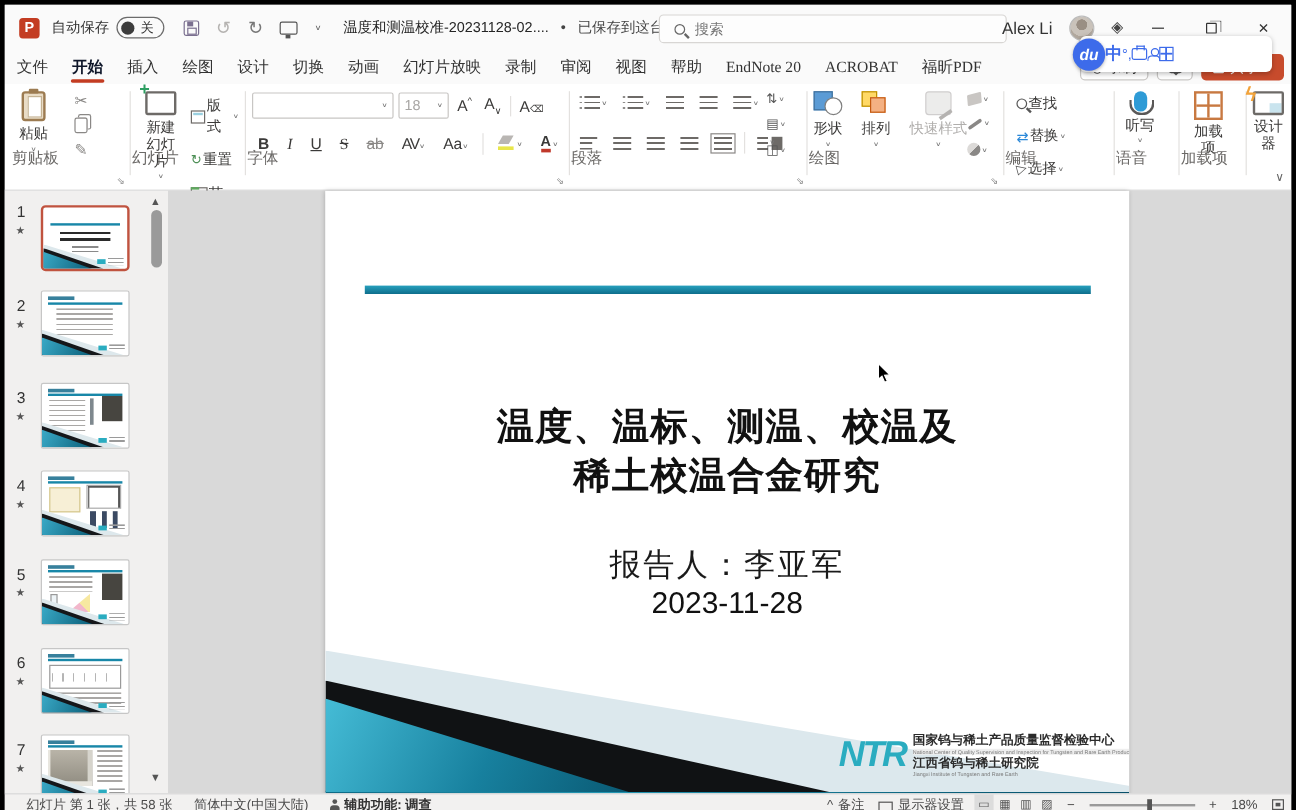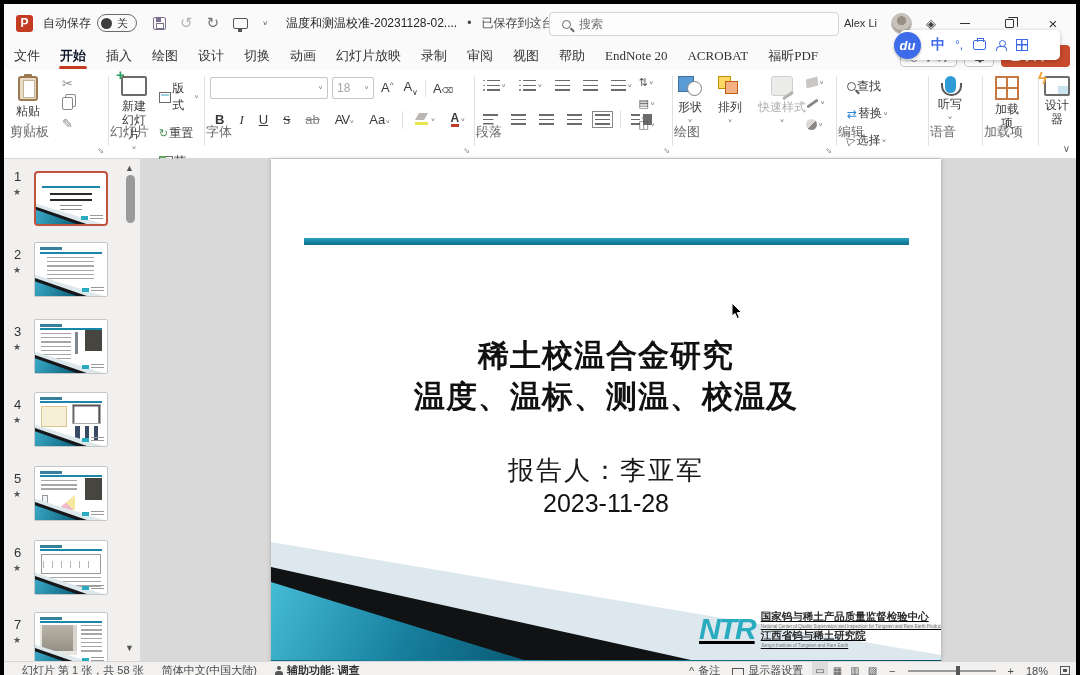--- a/index.html
+++ b/index.html
@@ -21,21 +21,21 @@
   .monitor-ic{width:15px;height:11px;border:1.5px solid #555;border-radius:2px;position:relative;}
   .monitor-ic:after{content:"";position:absolute;left:4px;bottom:-4px;width:4px;height:3px;background:#555;}
   .mini-caret{font-size:8px;color:#666;transform:scaleY(.75);display:inline-block;}
   .doc-title{font-size:12px;color:#252525;margin-left:18px;white-space:nowrap;}
   .saved-status{font-size:12px;color:#444;margin-left:10px;white-space:nowrap;}
   .searchbox{position:absolute;left:545px;top:8px;width:290px;height:24px;background:#fdfdfd;border:1px solid #d8d6d4;border-radius:4px;display:flex;align-items:center;}
   .mag{width:9px;height:9px;border:1.5px solid #666;border-radius:50%;position:relative;margin-left:12px;}
   .mag:after{content:"";position:absolute;width:5px;height:1.5px;background:#666;transform:rotate(45deg);left:7px;top:8px;}
   .searchbox input{border:none;outline:none;background:transparent;font-size:12px;color:#555;margin-left:8px;width:220px;}
   .tb-right{position:absolute;right:8px;top:0;height:38px;display:flex;align-items:center;gap:14px;}
-  .user-name{font-size:11px;color:#333;text-align:center;}
+  .user-name{font-size:14px;color:#333;text-align:center;}
   .avatar{width:21px;height:21px;border-radius:50%;background:radial-gradient(circle at 50% 35%,#9a8f84 0 28%,#c9c2ba 30% 60%,#b0a79d 62%);border:1px solid #bbb;}
   .gem{font-size:13px;color:#444;}
   .winbtn{width:30px;height:30px;display:flex;align-items:center;justify-content:center;color:#333;}
   .min-line{width:10px;height:1px;background:#333;}
   .restore-sq{width:9px;height:9px;border:1px solid #333;border-radius:1px;position:relative;}
   .restore-sq:before{content:"";position:absolute;left:2px;top:-3px;width:9px;height:9px;border:1px solid #333;border-left:none;border-bottom:none;border-radius:1px;}
   .close-x{font-size:15px;}
 
   
   .tabsrow{position:absolute;left:0;top:38px;right:0;height:28px;background:#fafafa;display:flex;align-items:center;}
@@ -45,21 +45,21 @@
   .tab-actions{position:absolute;right:6px;top:3px;display:flex;align-items:center;gap:7px;}
   .rec-btn{height:22px;border:1px solid #c9c7c5;border-radius:4px;background:#fff;display:flex;align-items:center;gap:4px;font-size:12px;color:#333;padding:0 9px;}
   .rec-dot{font-size:11px;color:#444;}
   .cmt-btn{width:30px;height:22px;border:1px solid #c9c7c5;border-radius:4px;background:#fff;display:flex;align-items:center;justify-content:center;}
   .bubble{width:11px;height:9px;border:1.2px solid #555;border-radius:2px;position:relative;}
   .bubble:after{content:"";position:absolute;left:2px;bottom:-3px;border-left:3px solid transparent;border-right:3px solid transparent;border-top:3px solid #555;}
   .share-btn{height:22px;background:#C74B2C;border-radius:4px;color:#fff;font-size:12px;display:flex;align-items:center;gap:5px;padding:0 10px;}
   .share-sq{width:9px;height:9px;border:1.2px solid #fff;border-radius:1px;}
 
   
-  .ime-bar{position:absolute;top:26px;right:16px;width:160px;height:30px;background:#fff;border-radius:5px;box-shadow:0 1px 4px rgba(0,0,0,.25);display:flex;align-items:center;z-index:50;padding:0 8px;gap:10px;}
+  .ime-bar{position:absolute;top:26px;right:16px;width:160px;height:30px;background:#fff;border-radius:5px;box-shadow:0 1px 4px rgba(0,0,0,.25);display:flex;align-items:center;z-index:50;padding:0 8px;}
   .du-circle{width:27px;height:27px;border-radius:50%;background:#3D6BEA;color:#fff;font-size:13px;font-weight:bold;font-style:italic;display:flex;align-items:center;justify-content:center;margin-left:-14px;box-shadow:0 1px 3px rgba(0,0,0,.3);}
   .ime-mode{color:#3D6BEA;font-size:14px;font-weight:bold;}
   .ime-ic{color:#3D6BEA;font-size:12px;}
   .ime-case{width:13px;height:10px;border:1.5px solid #3D6BEA;border-radius:2px;position:relative;}
   .ime-case:before{content:"";position:absolute;left:3px;top:-3px;width:5px;height:3px;border:1.5px solid #3D6BEA;border-bottom:none;}
   .ime-person{width:10px;height:10px;position:relative;}
   .ime-person:before{content:"";position:absolute;left:3px;top:0;width:5px;height:5px;border-radius:50%;border:1.5px solid #3D6BEA;}
   .ime-person:after{content:"";position:absolute;left:0;bottom:-1px;width:9px;height:4px;border:1.5px solid #3D6BEA;border-bottom:none;border-radius:4px 4px 0 0;}
   .ime-grid{width:12px;height:12px;border:1.5px solid #3D6BEA;background:linear-gradient(#3D6BEA,#3D6BEA) center/1.5px 100% no-repeat,linear-gradient(#3D6BEA,#3D6BEA) center/100% 1.5px no-repeat;}
 
@@ -181,21 +181,21 @@
   .slide{position:absolute;left:131px;top:0;width:670px;height:506px;background:#fff;overflow:hidden;box-shadow:0 0 4px rgba(0,0,0,.25);}
   .s-rule{position:absolute;left:33px;width:605px;top:79px;height:7px;background:linear-gradient(180deg,#27a0bd,#0e6e8c);}
   .s-title{position:absolute;left:0;right:0;top:176px;text-align:center;font-family:"Liberation Serif","DejaVu Serif",serif;font-weight:bold;font-size:31px;line-height:41px;color:#111;letter-spacing:1px;}
   .s-presenter{position:absolute;left:0;right:0;top:294px;text-align:center;font-family:Liberation Sans, sans-serif;font-size:26px;color:#1a1a1a;letter-spacing:2px;}
   .s-date{position:absolute;left:0;right:0;top:330px;text-align:center;font-size:25px;color:#111;}
   .deco{position:absolute;left:0;right:0;bottom:0;height:150px;overflow:hidden;}
   .band{position:absolute;left:0;right:0;bottom:0;height:6px;background:linear-gradient(90deg,#0d6a85,#2396b2 35%,#0b5e78 80%,#09506a);}
   .tri-light{position:absolute;left:0;bottom:5px;width:700px;height:118px;background:#dce8ed;clip-path:polygon(0 0,0 100%,100% 100%);}
   .tri-black{position:absolute;left:0;bottom:5px;width:420px;height:93px;background:#101214;clip-path:polygon(0 0,0 100%,100% 100%);}
   .tri-teal{position:absolute;left:0;bottom:5px;width:253px;height:78px;background:linear-gradient(115deg,#45bcd6,#17809e 55%,#0a5a74);clip-path:polygon(0 0,0 100%,100% 100%);}
-  .s-logo{position:absolute;right:14px;bottom:10px;width:228px;height:52px;display:flex;align-items:center;gap:6px;text-decoration:underline;}
+  .s-logo{position:absolute;right:14px;bottom:10px;width:228px;height:52px;display:flex;align-items:center;gap:6px;}
   .ntr{font-size:30px;font-weight:bold;font-style:italic;color:#2AACC0;letter-spacing:-2px;}
   .orgtext{display:flex;flex-direction:column;justify-content:center;}
   .org-cn{font-size:10.5px;font-weight:bold;color:#2b2b2b;white-space:nowrap;}
   .org-en{font-size:4.5px;color:#777;white-space:nowrap;background:#eee;}
   .cursor{position:absolute;left:591px;top:143px;width:12px;height:18px;z-index:20;}
 
   
   .statusbar{position:absolute;left:0;bottom:0;right:0;height:14px;background:#f2f1f0;border-top:1px solid #d8d8d8;font-size:11px;color:#4a4a4a;display:flex;align-items:flex-start;padding-top:1px;}
   .sb-item{margin-left:18px;white-space:nowrap;display:flex;align-items:center;gap:4px;}
   .sb-right{position:absolute;right:6px;top:1px;display:flex;align-items:center;gap:12px;}
@@ -624,22 +624,22 @@
 
       <span class="pscroll-up">▲</span>
       <div class="pscroll-thumb"></div>
       <span class="pscroll-dn">▼</span>
     </div>
 
     <div class="canvas">
       <div class="slide">
         <div class="s-rule"></div>
         <div class="s-title">
+          <div>温度、温标、测温、校温及</div>
           <div>稀土校温合金研究</div>
-          <div>温度、温标、测温、校温及</div>
         </div>
         <div class="s-presenter">报告人：李亚军</div>
         <div class="s-date">2023-11-28</div>
         <div class="deco">
           <div class="band"></div>
           <div class="tri-light"></div>
           <div class="tri-black"></div>
           <div class="tri-teal"></div>
         </div>
         <div class="s-logo">

